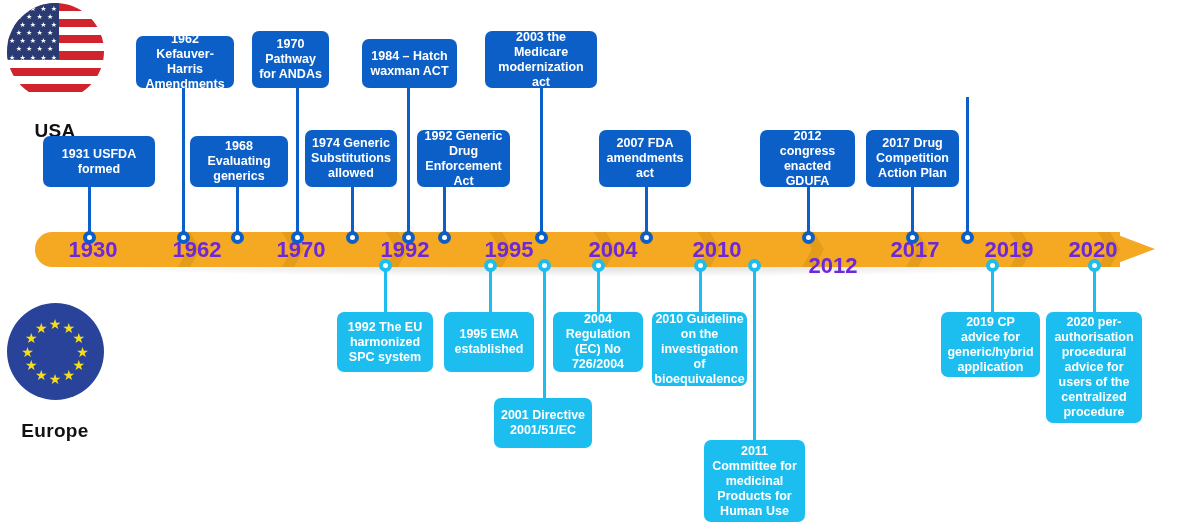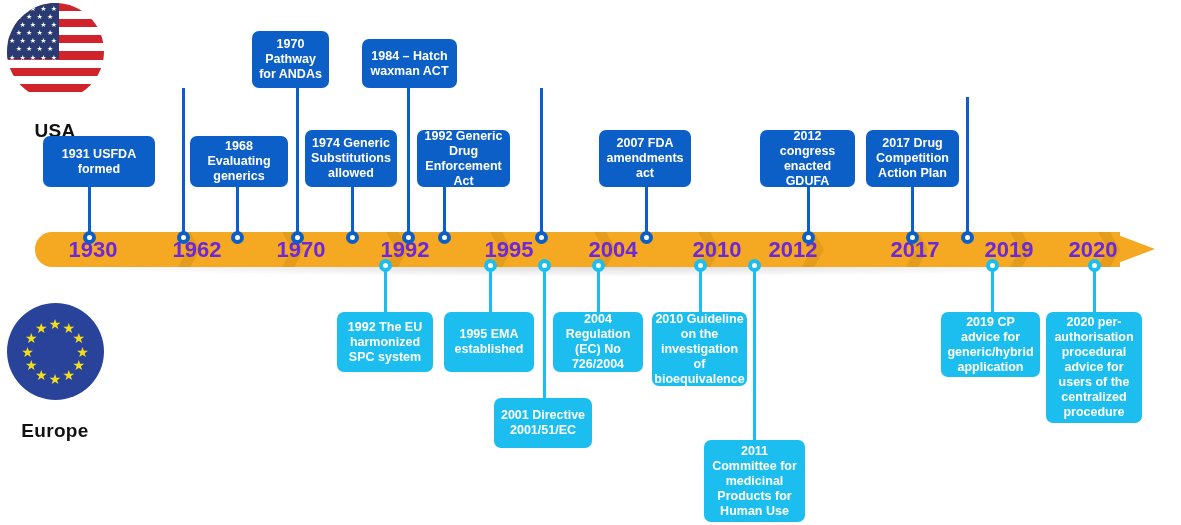--- a/index.html
+++ b/index.html
@@ -114,21 +114,21 @@
     <div class="chev" style="left:1063px;"></div>
   </div>
 
   <div class="year" style="left:48px;">1930</div>
   <div class="year" style="left:152px;">1962</div>
   <div class="year" style="left:256px;">1970</div>
   <div class="year" style="left:360px;">1992</div>
   <div class="year" style="left:464px;">1995</div>
   <div class="year" style="left:568px;">2004</div>
   <div class="year" style="left:672px;">2010</div>
-  <div class="year" style="left:748px;">2012</div>
+  <div class="year" style="left:788px;margin-top:16px;">2012</div>
   <div class="year" style="left:870px;">2017</div>
   <div class="year" style="left:964px;">2019</div>
   <div class="year" style="left:1048px;">2020</div>
 
   <div class="conn us" style="left:88px;top:187px;height:50px;"></div>
   <div class="dot us" style="left:83px;top:231px;"></div>
 
   <div class="conn us" style="left:182px;top:88px;height:149px;"></div>
   <div class="dot us" style="left:177px;top:231px;"></div>
 
@@ -181,31 +181,33 @@
   <div class="dot eu" style="left:748px;top:259px;"></div>
 
   <div class="conn eu" style="left:991px;top:267px;height:45px;"></div>
   <div class="dot eu" style="left:986px;top:259px;"></div>
 
   <div class="conn eu" style="left:1093px;top:267px;height:45px;"></div>
   <div class="dot eu" style="left:1088px;top:259px;"></div>
 
   <div class="card us" style="left:43px;top:136px;width:112px;height:51px;">1931 USFDA formed</div>
 
+  <div class="card us" style="left:136px;top:36px;width:98px;height:52px;">1962 Kefauver-Harris Amendments</div>
 
   <div class="card us" style="left:190px;top:136px;width:98px;height:51px;">1968 Evaluating generics</div>
 
   <div class="card us" style="left:252px;top:31px;width:77px;height:57px;">1970 Pathway for ANDAs</div>
 
   <div class="card us" style="left:305px;top:130px;width:92px;height:57px;">1974 Generic Substitutions allowed</div>
 
   <div class="card us" style="left:362px;top:39px;width:95px;height:49px;">1984 – Hatch waxman ACT</div>
 
   <div class="card us" style="left:417px;top:130px;width:93px;height:57px;">1992 Generic Drug Enforcement Act</div>
 
+  <div class="card us" style="left:485px;top:31px;width:112px;height:57px;">2003 the Medicare modernization act</div>
 
   <div class="card us" style="left:599px;top:130px;width:92px;height:57px;">2007 FDA amendments act</div>
 
   <div class="card us" style="left:760px;top:130px;width:95px;height:57px;">2012 congress enacted GDUFA</div>
 
   <div class="card us" style="left:866px;top:130px;width:93px;height:57px;">2017 Drug Competition Action Plan</div>
 
 
   <div class="card eu" style="left:337px;top:312px;width:96px;height:60px;">1992 The EU harmonized SPC system</div>
 

